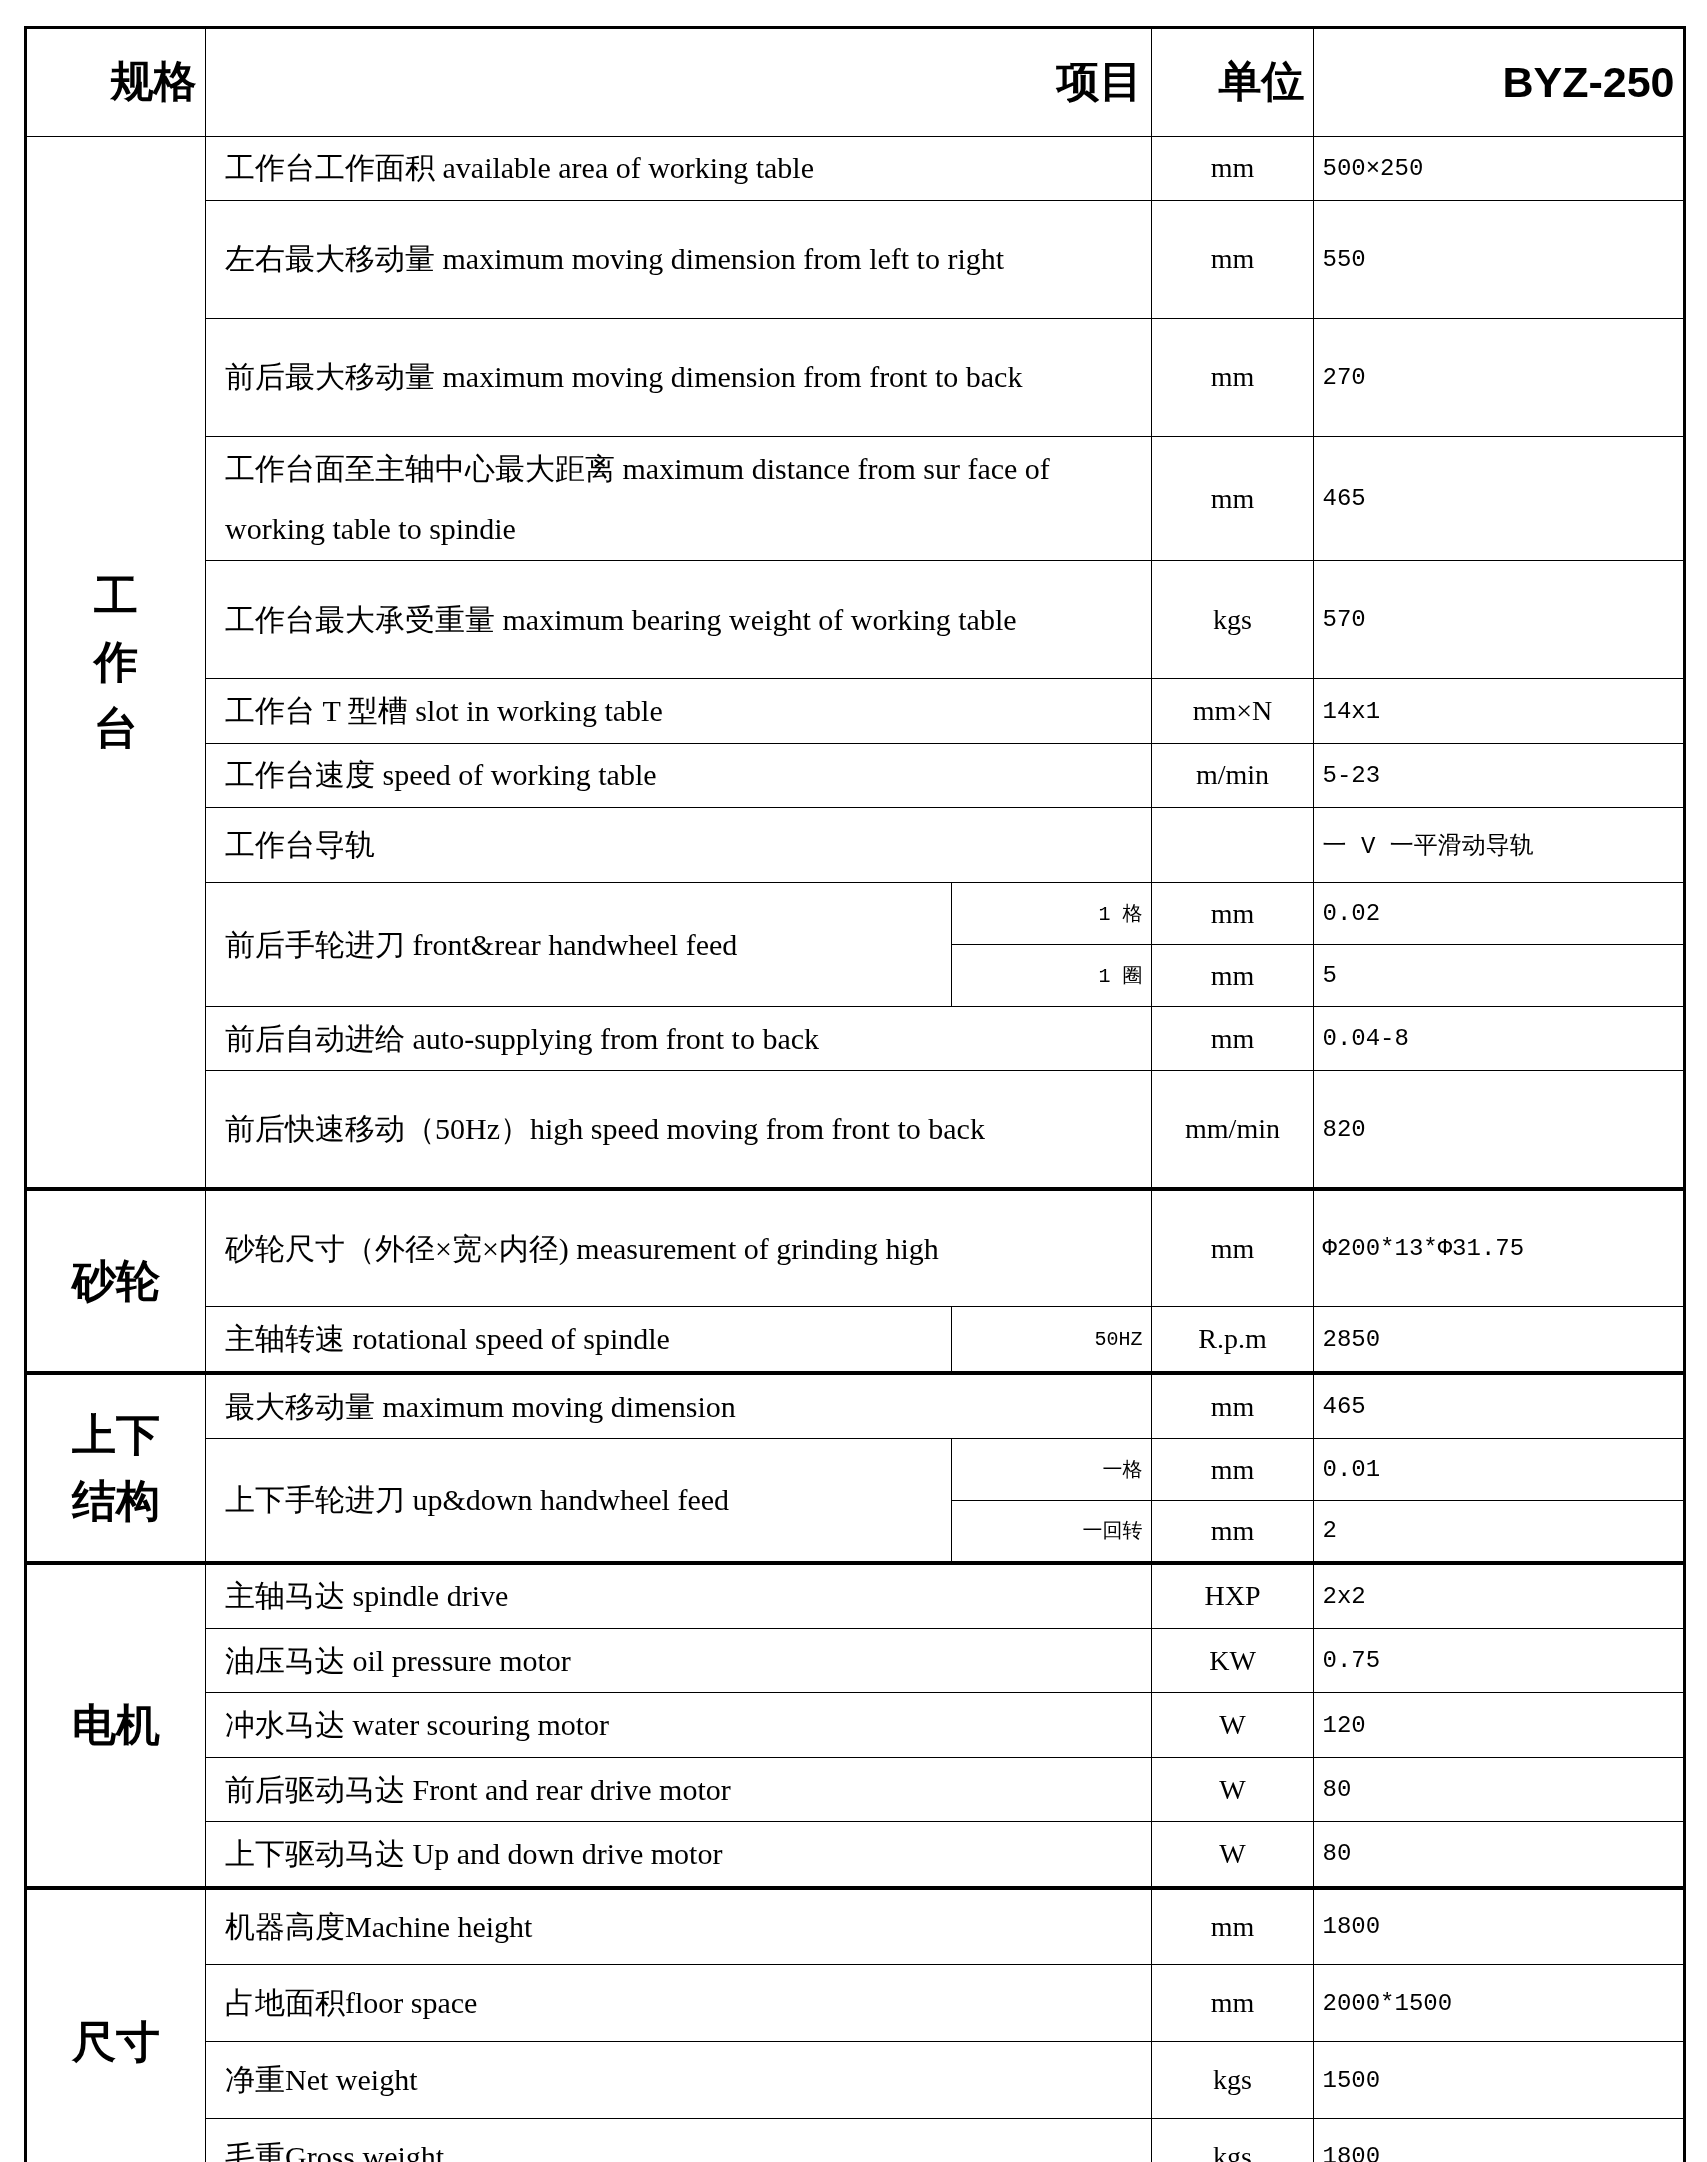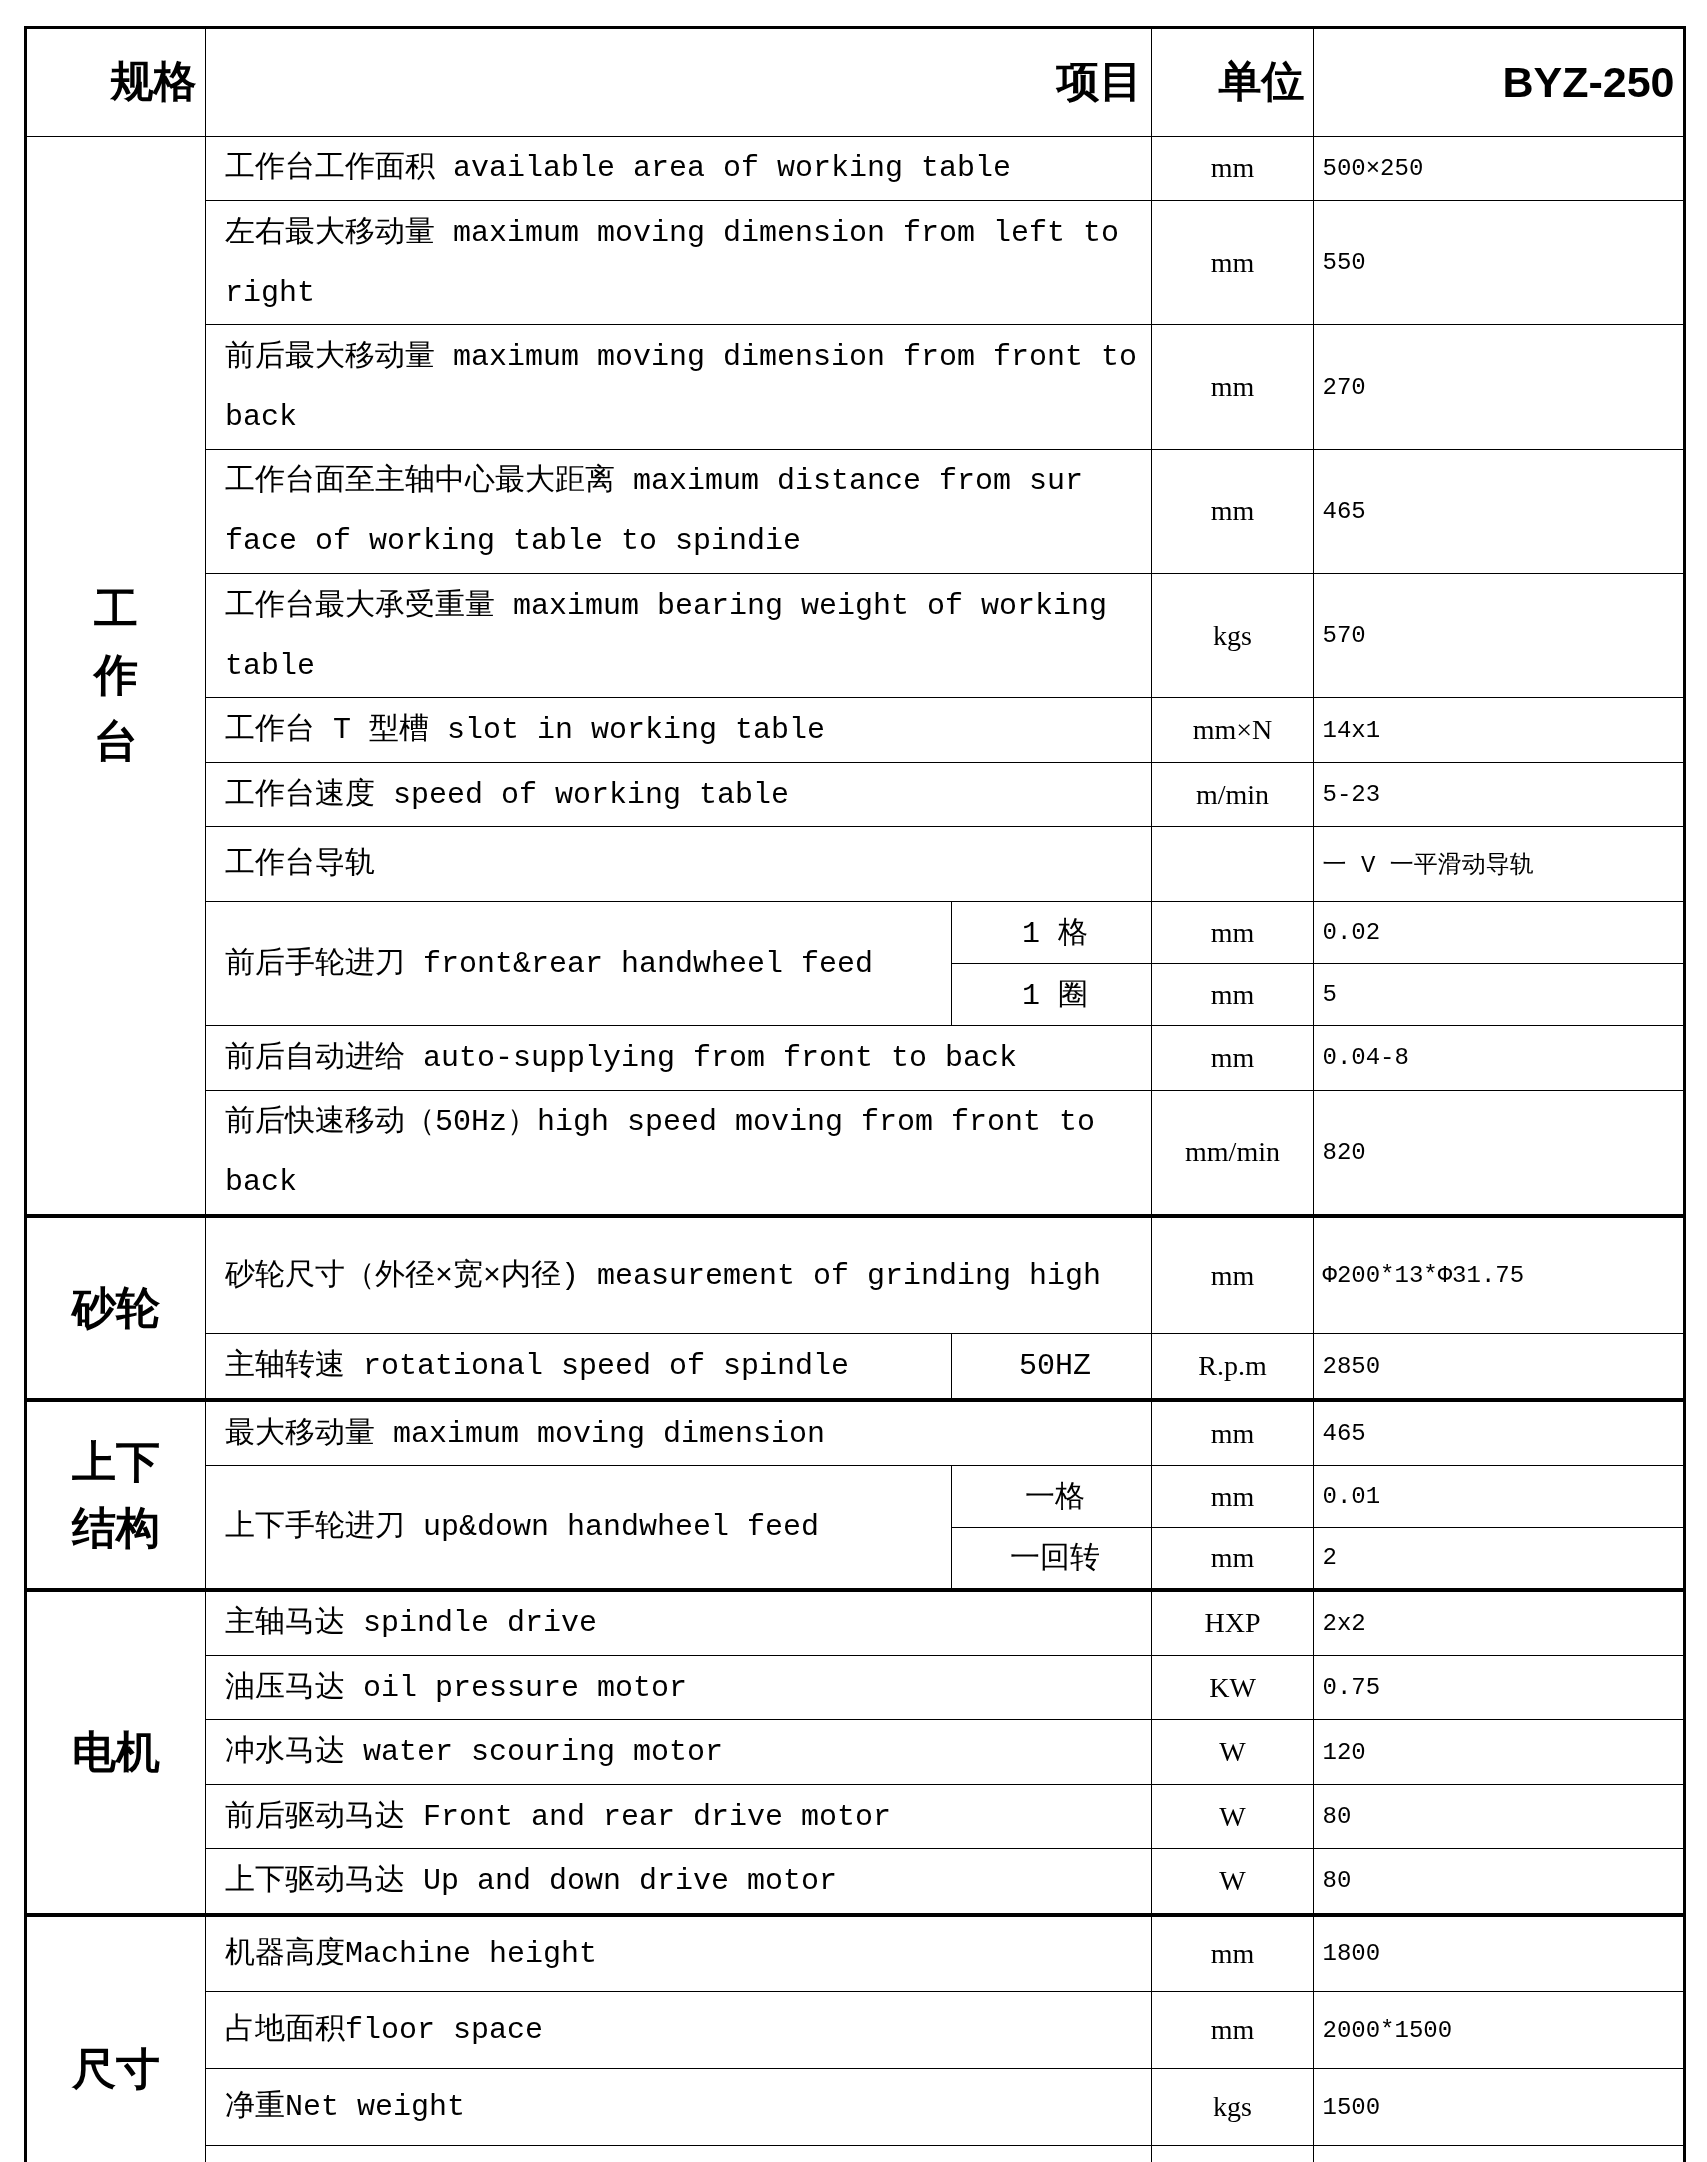--- a/index.html
+++ b/index.html
@@ -35,30 +35,30 @@
   }
   td.cat{
     font-family:"Liberation Sans","DejaVu Sans",sans-serif;
     font-weight:bold;
     font-size:44px;
     text-align:center;
     white-space:pre-line;
     line-height:1.5;
   }
   td.item{
-    font-family:Liberation Mono, monospace;
+    font-family:Liberation Serif, serif;
     font-size:30px;
     text-align:left;
     padding-left:19px;
     line-height:2.0;
   }
   td.sub{
     font-family:"Liberation Mono","DejaVu Sans Mono",monospace;
-    font-size:30px;
-    text-align:center;
+    font-size:20px;
+    text-align:right;
     padding-left:15.3px;
   }
   td.unit{
     font-family:Liberation Serif, serif;
     font-size:28px;
     text-align:center;
   }
   td.val{
     font-family:Liberation Mono, monospace;
     font-size:24px;

